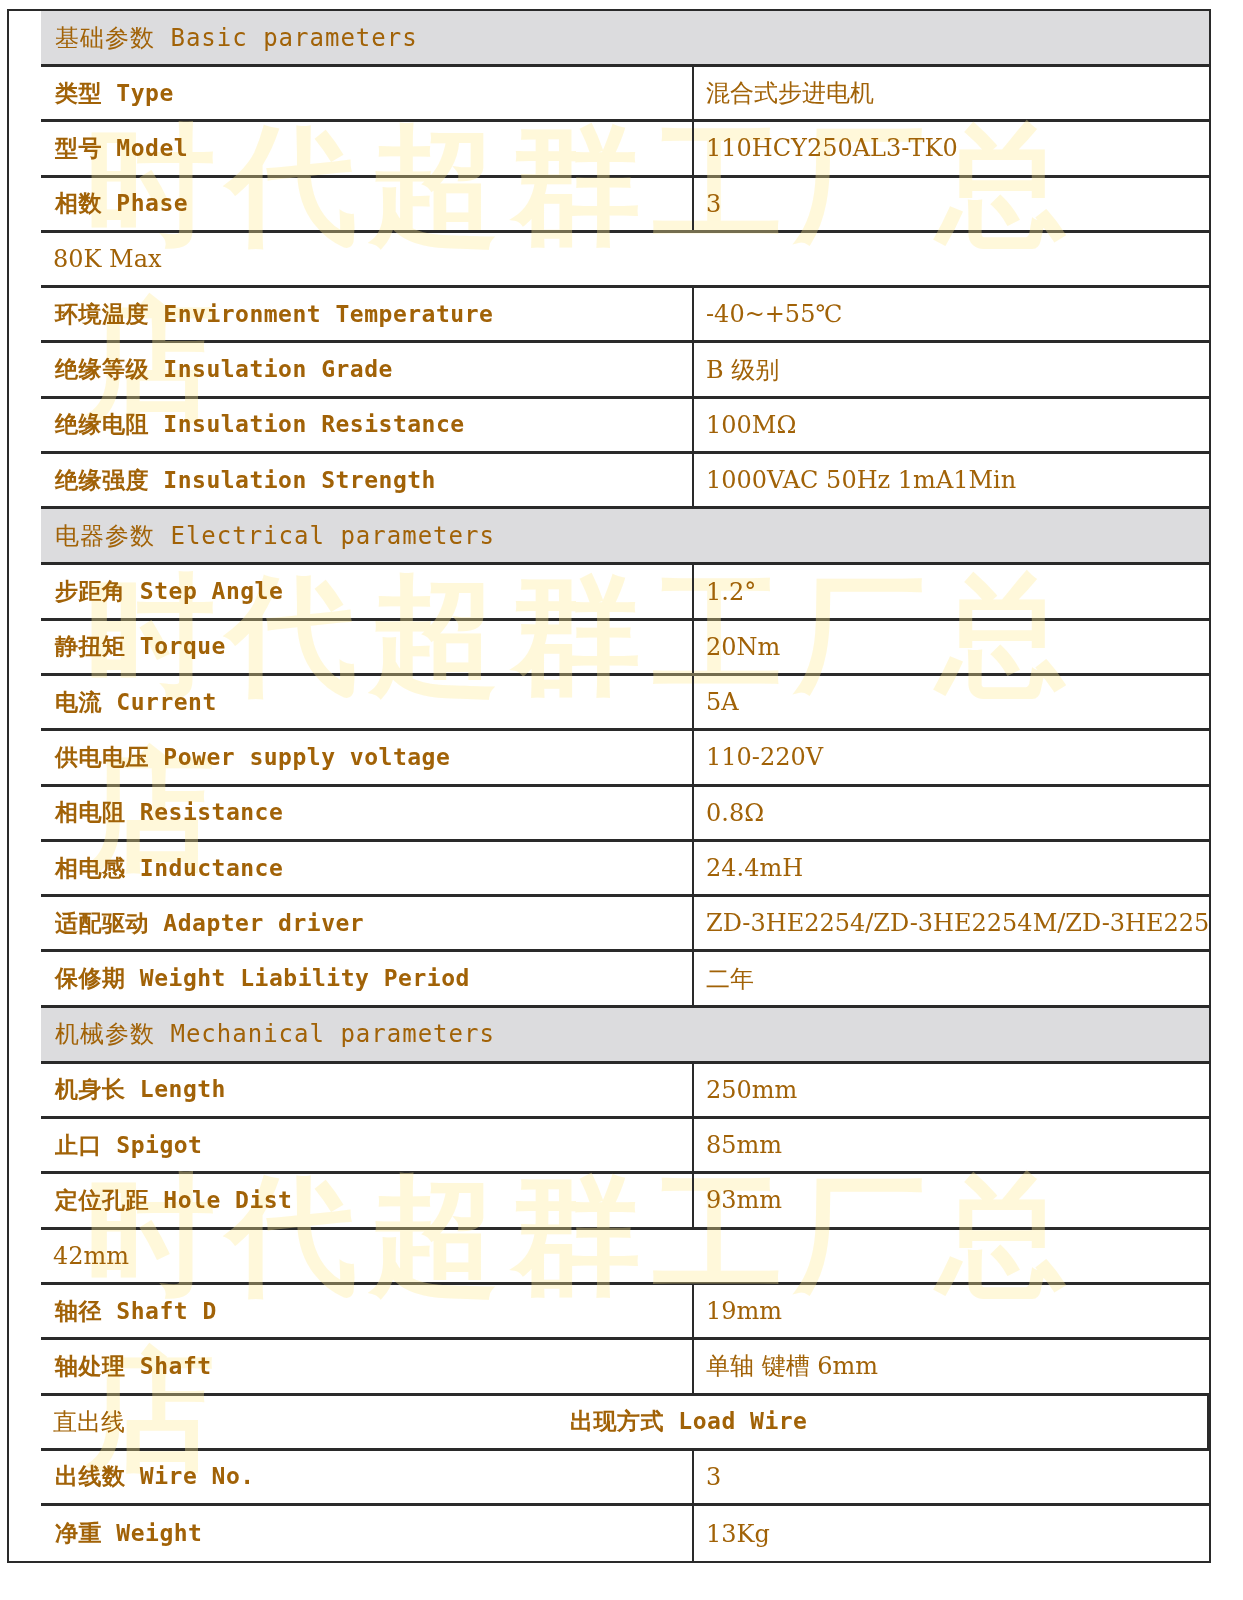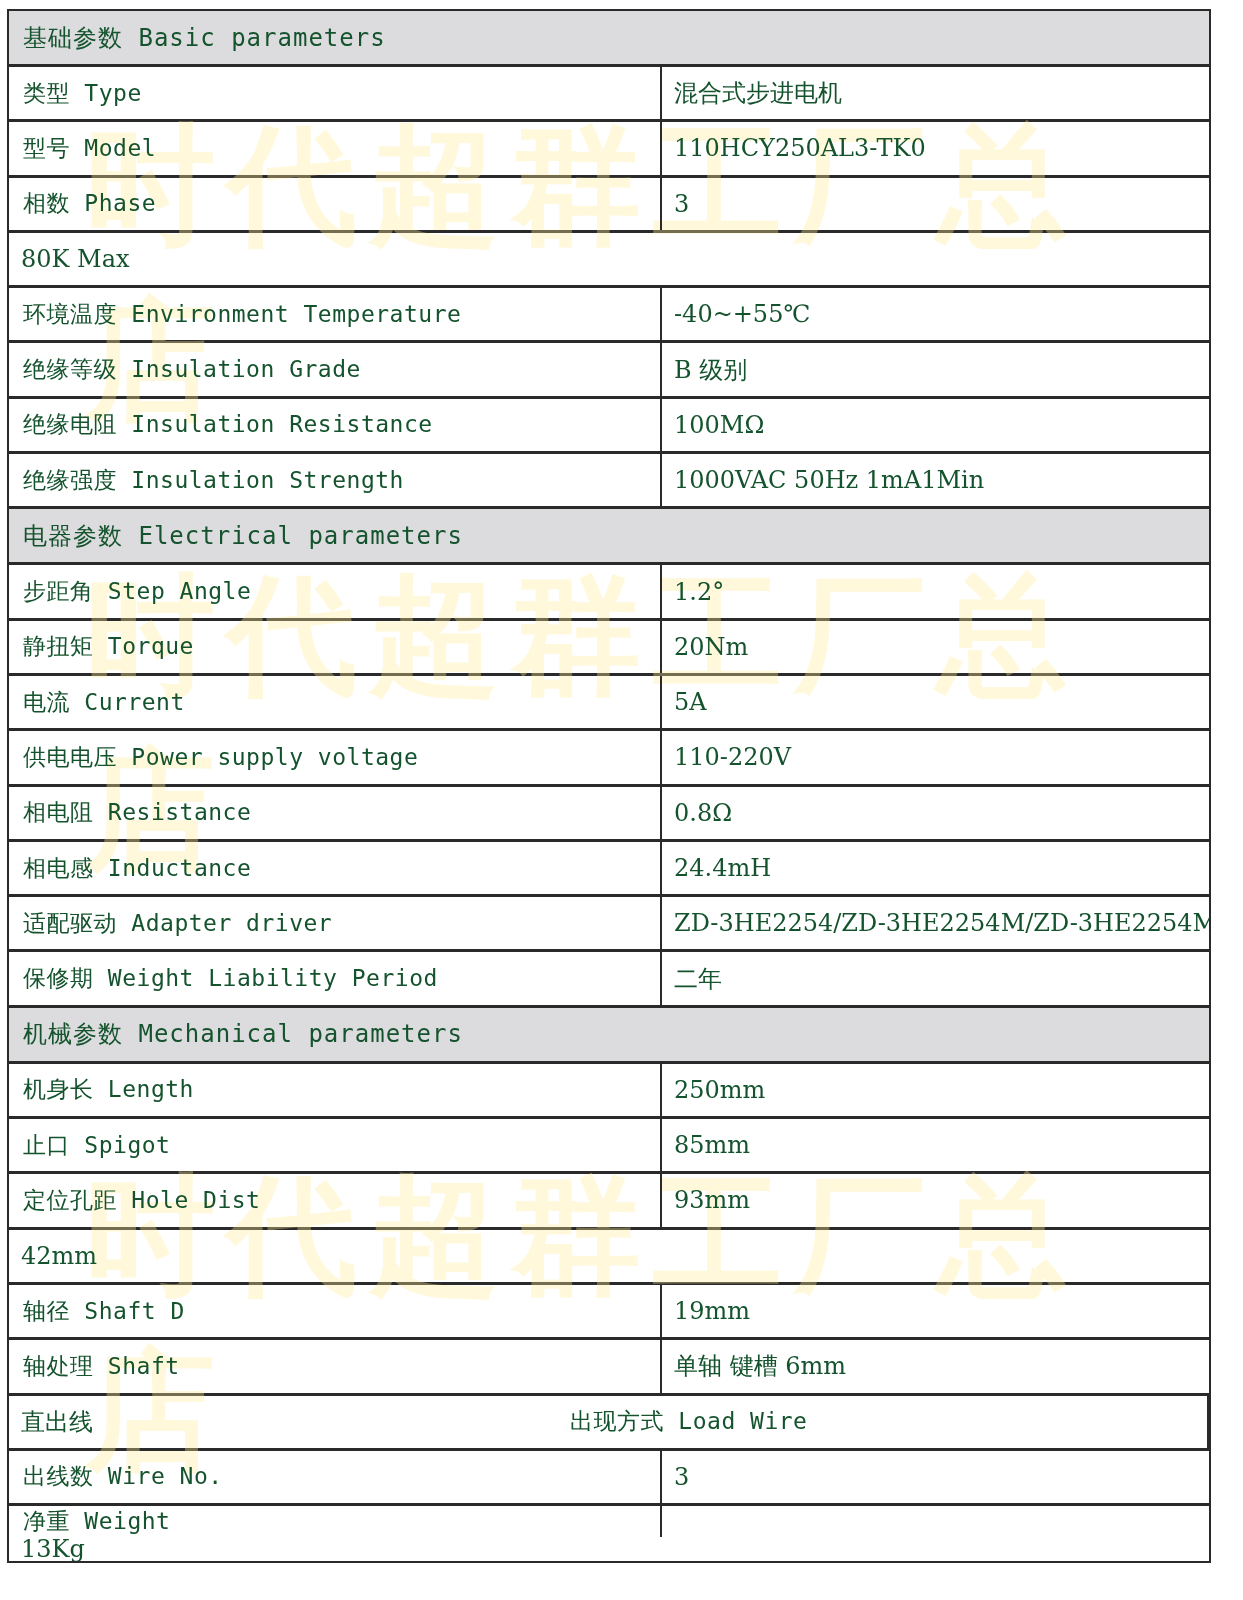--- a/index.html
+++ b/index.html
@@ -5,29 +5,29 @@
     html, body { margin: 0; padding: 0; background: #ffffff; }
     body { width: 1243px; height: 1600px; position: relative; overflow: hidden; }
     .sheet {
       position: absolute; left: 7px; top: 9px; width: 1204px;
       border: 2px solid #2a2a2a; box-sizing: border-box;
     }
     .row {
       display: flex; height: 55.3px; box-sizing: border-box;
       border-bottom: 3px solid #2a2a2a;
       font-family: "DejaVu Serif", "Liberation Serif", serif;
-      font-size: 24px; color: #14532d;
+      font-size: 24px; color: #a16207; margin-left: 32px;
     }
-    .row:last-child { border-bottom: none; flex-direction: column; }
+    .row:last-child { border-bottom: none; }
     .row.section { background: #dcdcde; height: 56px; }
     .cell { display: flex; align-items: center; padding-left: 14px; box-sizing: border-box; white-space: nowrap; overflow: hidden; position: relative; z-index: 2; }
     .cell.label { width: 653px; border-right: 2px solid #2a2a2a; }
     .cell.value { flex: 1; padding-left: 12px; }
     .cell.full { width: 100%; font-family: "DejaVu Sans Mono", "Liberation Mono", monospace; letter-spacing: 1px; }
-    .lbl { font-family: "DejaVu Sans Mono", "Liberation Mono", monospace; font-size: 23px; letter-spacing: 0.5px; }
+    .lbl { font-family: "DejaVu Sans Mono", "Liberation Mono", monospace; font-size: 23px; letter-spacing: 0.5px; font-weight: bold; }
     .watermark {
       position: absolute; left: 85px; width: 1060px; height: 140px;
       display: flex; justify-content: space-between; align-items: center;
       font-family: "DejaVu Sans", sans-serif; font-weight: bold; font-size: 130px;
       color: rgba(255, 236, 150, 0.35); z-index: 1; pointer-events: none; letter-spacing: 12px;
     }
   </style>
 </head>
 <body>
 

